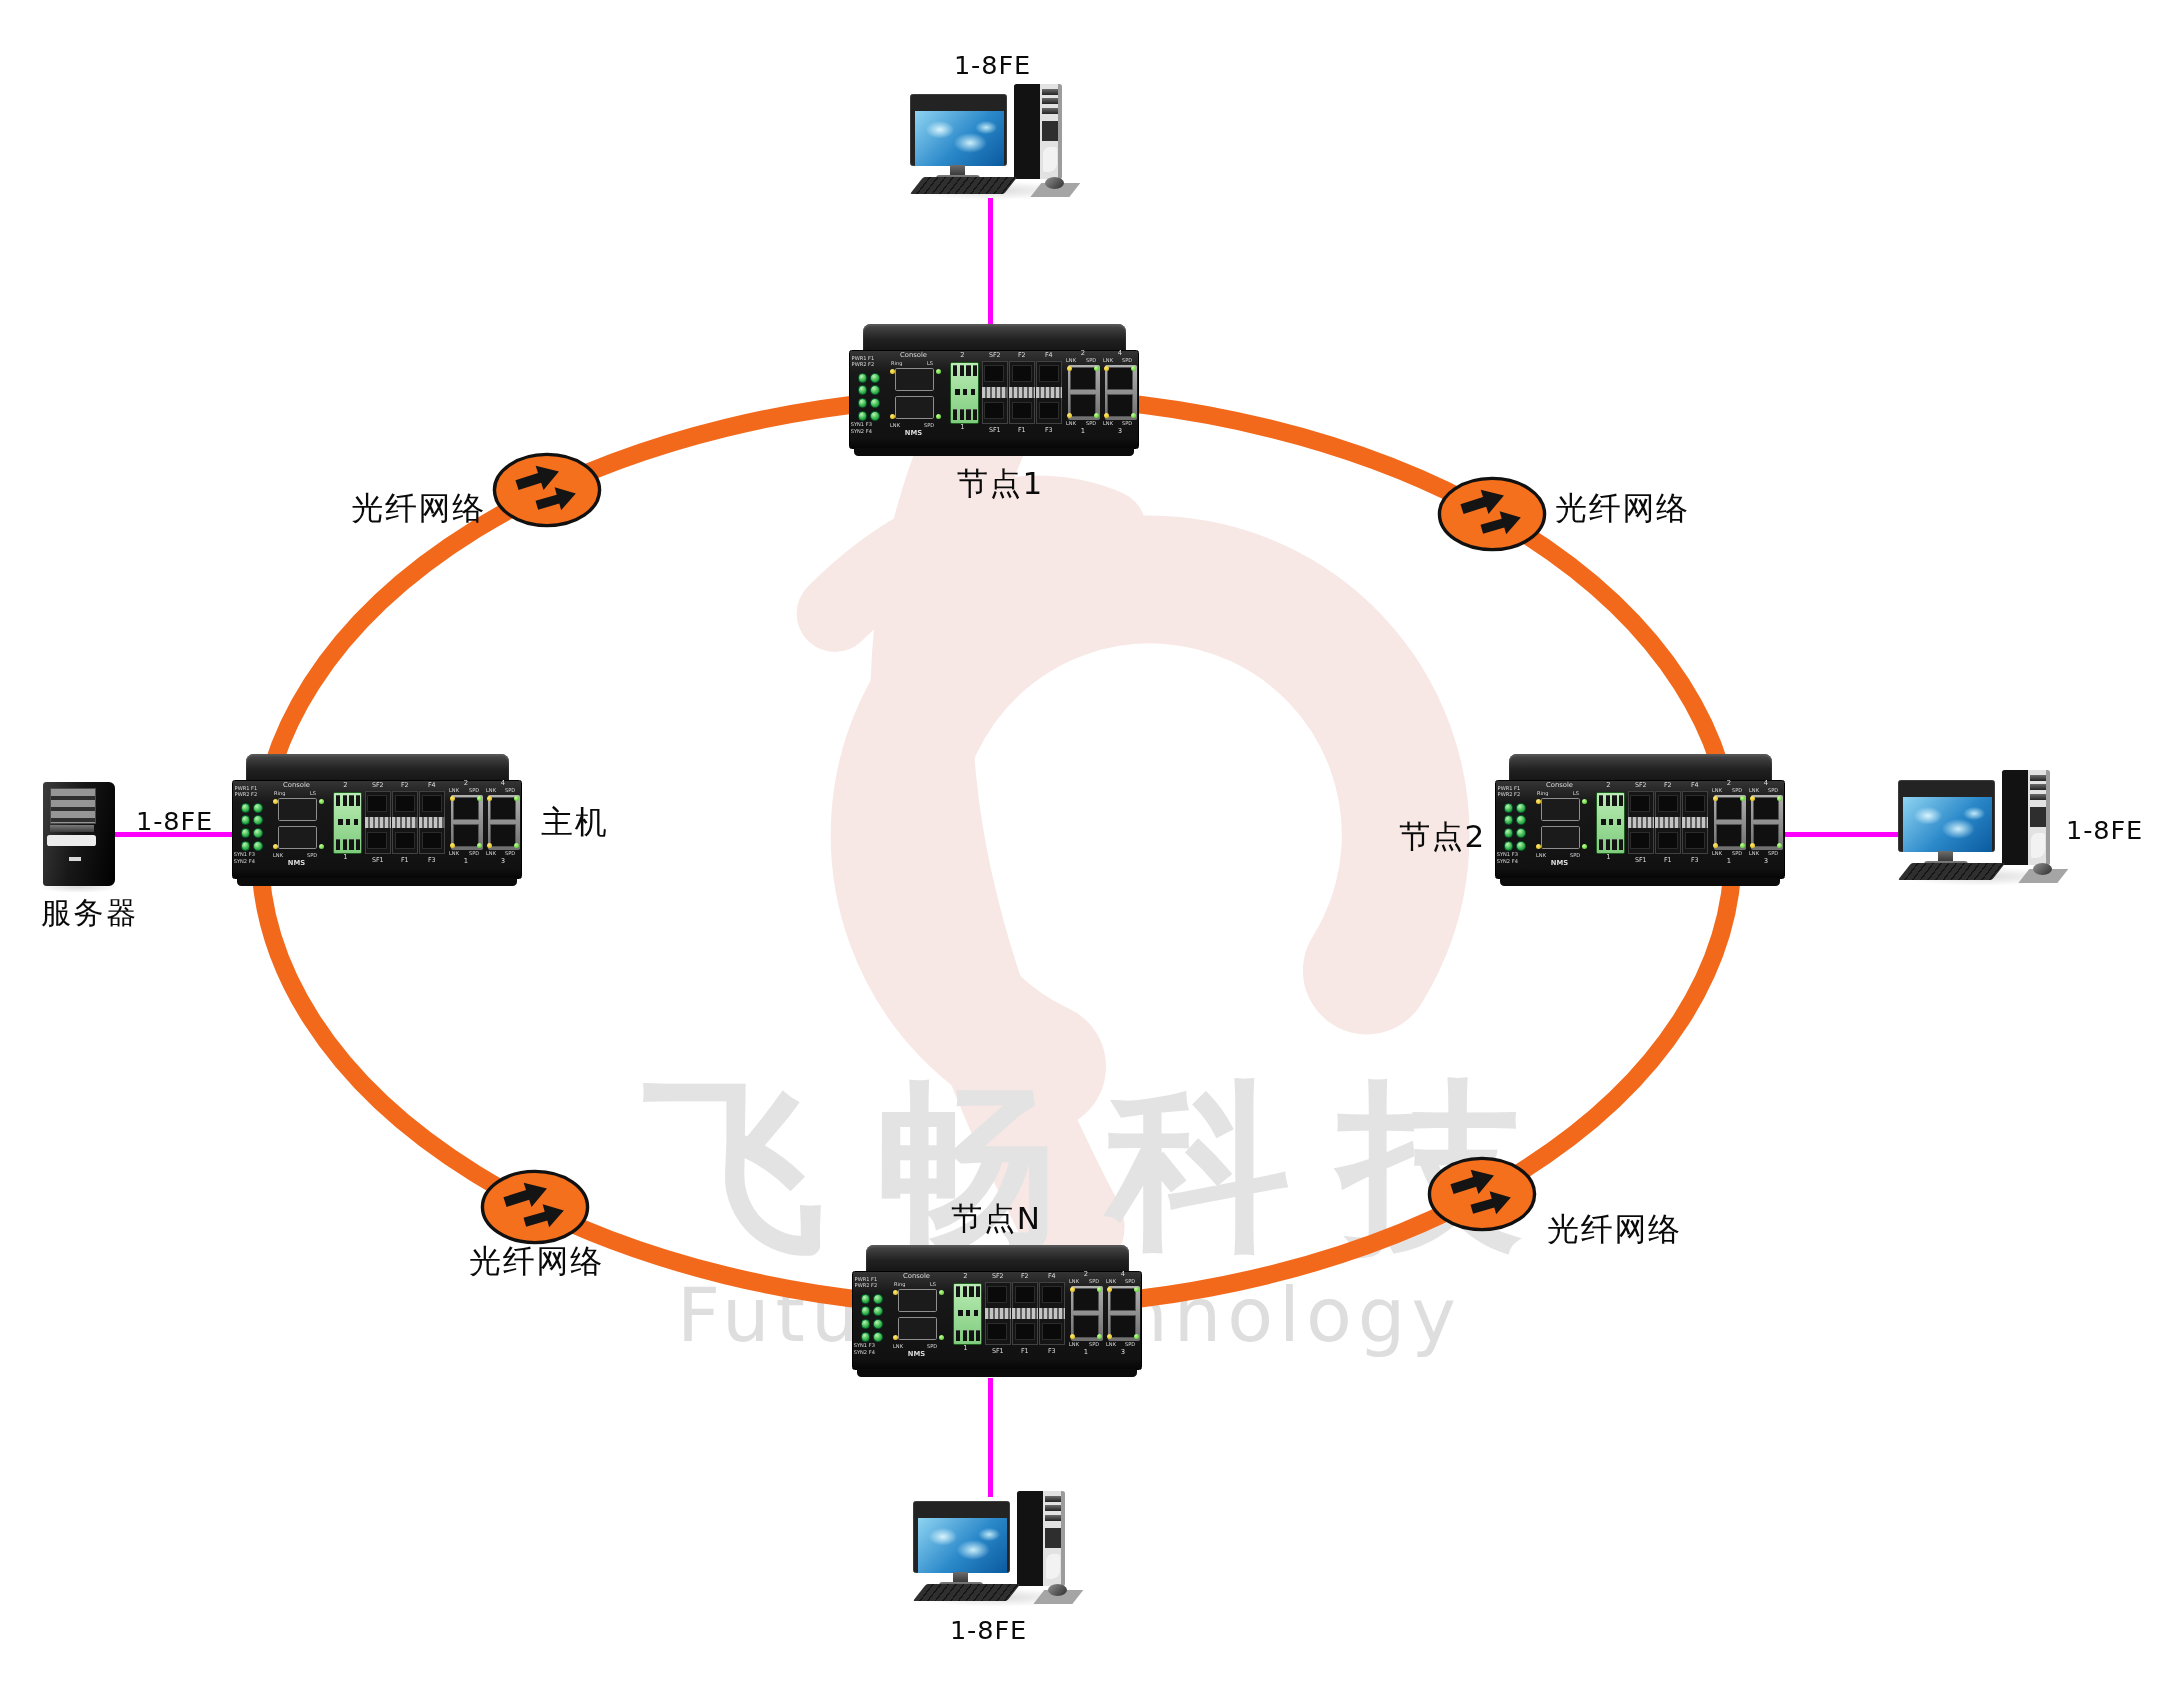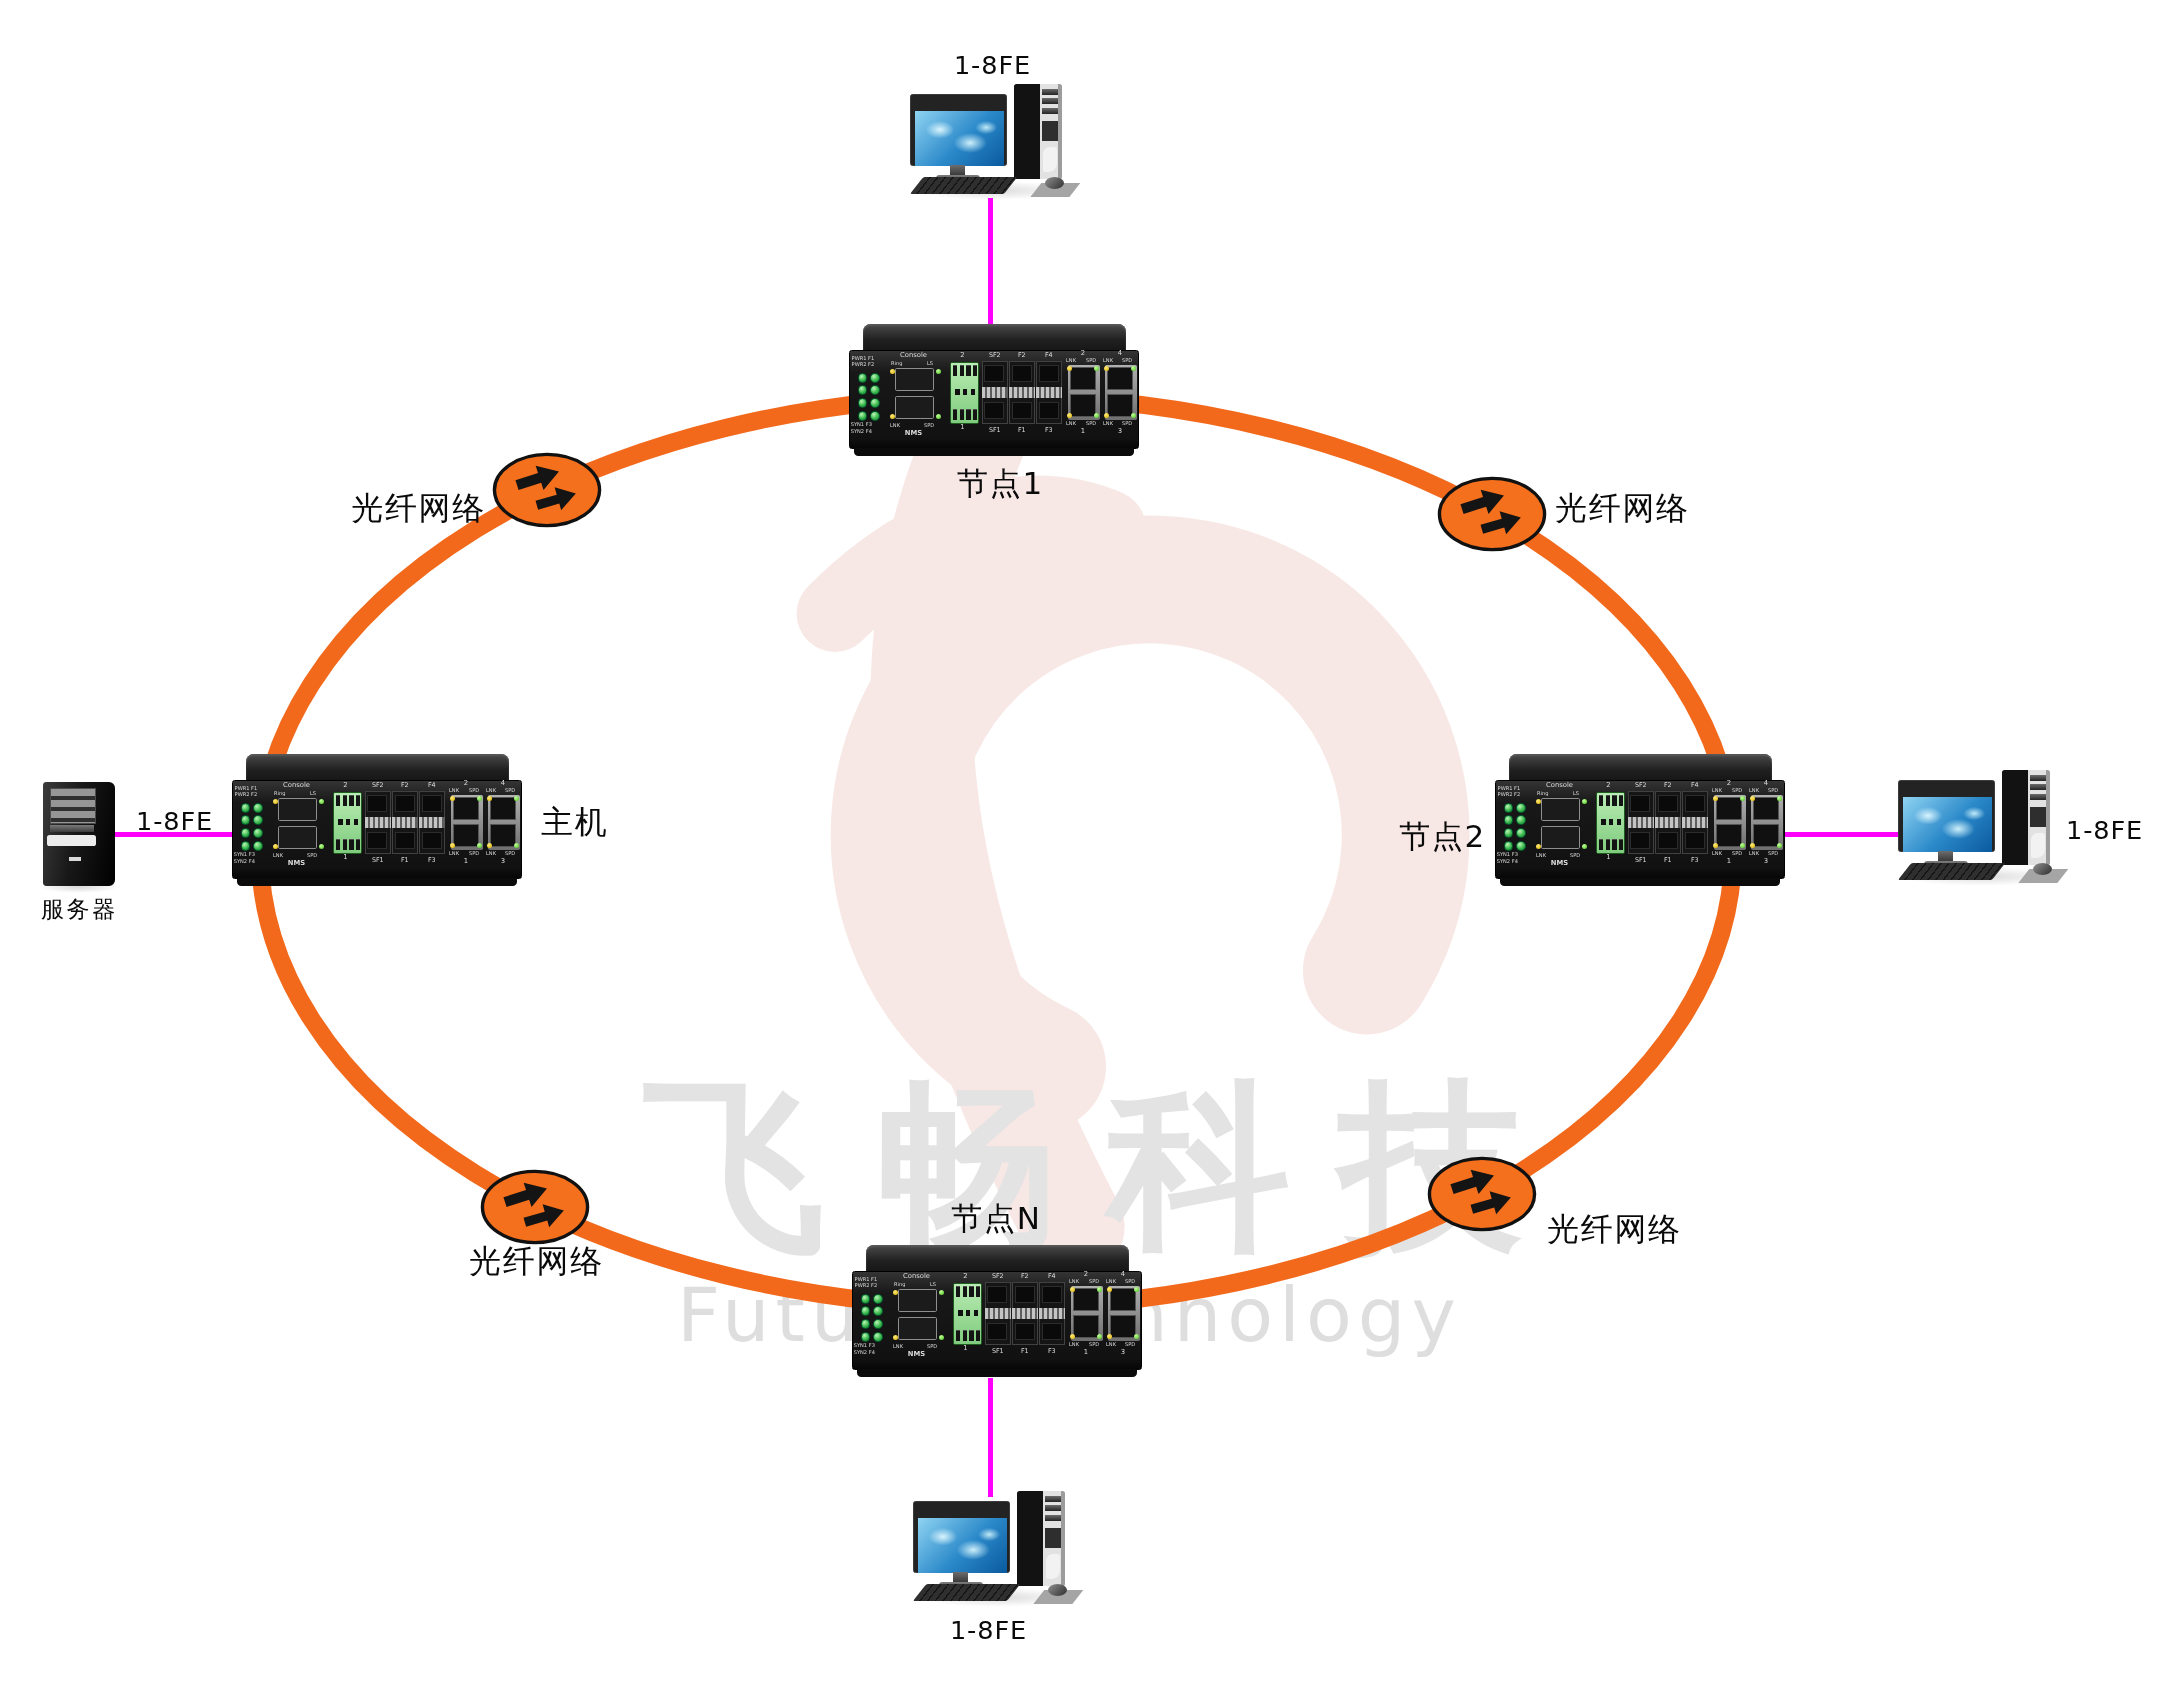--- a/index.html
+++ b/index.html
@@ -20,21 +20,21 @@
   .fiber-label{position:absolute;font-size:32px;line-height:1;color:#0a0a0a;
                letter-spacing:1.7px;white-space:nowrap;z-index:2;}
   .linkline{position:absolute;background:#ff00ff;z-index:3;}
   .linkline.h{height:5.1px;} .linkline.v{width:5.1px;}
 
   
   .node-label{position:absolute;font-size:31px;line-height:1;color:#0a0a0a;
               letter-spacing:1.7px;white-space:nowrap;z-index:5;}
   .link-label{position:absolute;font-size:25.6px;line-height:1;color:#0a0a0a;
               letter-spacing:0.9px;white-space:nowrap;z-index:5;}
-  .server-label{position:absolute;font-size:23px;line-height:1;color:#0a0a0a;
+  .server-label{position:absolute;font-size:30px;line-height:1;color:#0a0a0a;
               letter-spacing:2.6px;white-space:nowrap;z-index:5;}
   .tc{text-align:center;} .tr{text-align:right;}
 
   
   .sw{position:absolute;width:290px;height:133px;z-index:4;}
   .sw-topcap{position:absolute;left:13.6px;top:0;width:263px;height:29px;border-radius:7.7px 7.7px 0 0;
       background:linear-gradient(#4a4a4a,#202020 55%,#141414);
       box-shadow:inset 0 1.7px 1.7px #5a5a5a;}
   .sw-face{position:absolute;left:0;top:25.6px;width:290px;height:99px;border-radius:2.6px;
       background:linear-gradient(#343434,#181818 22%,#111 90%,#060606);

